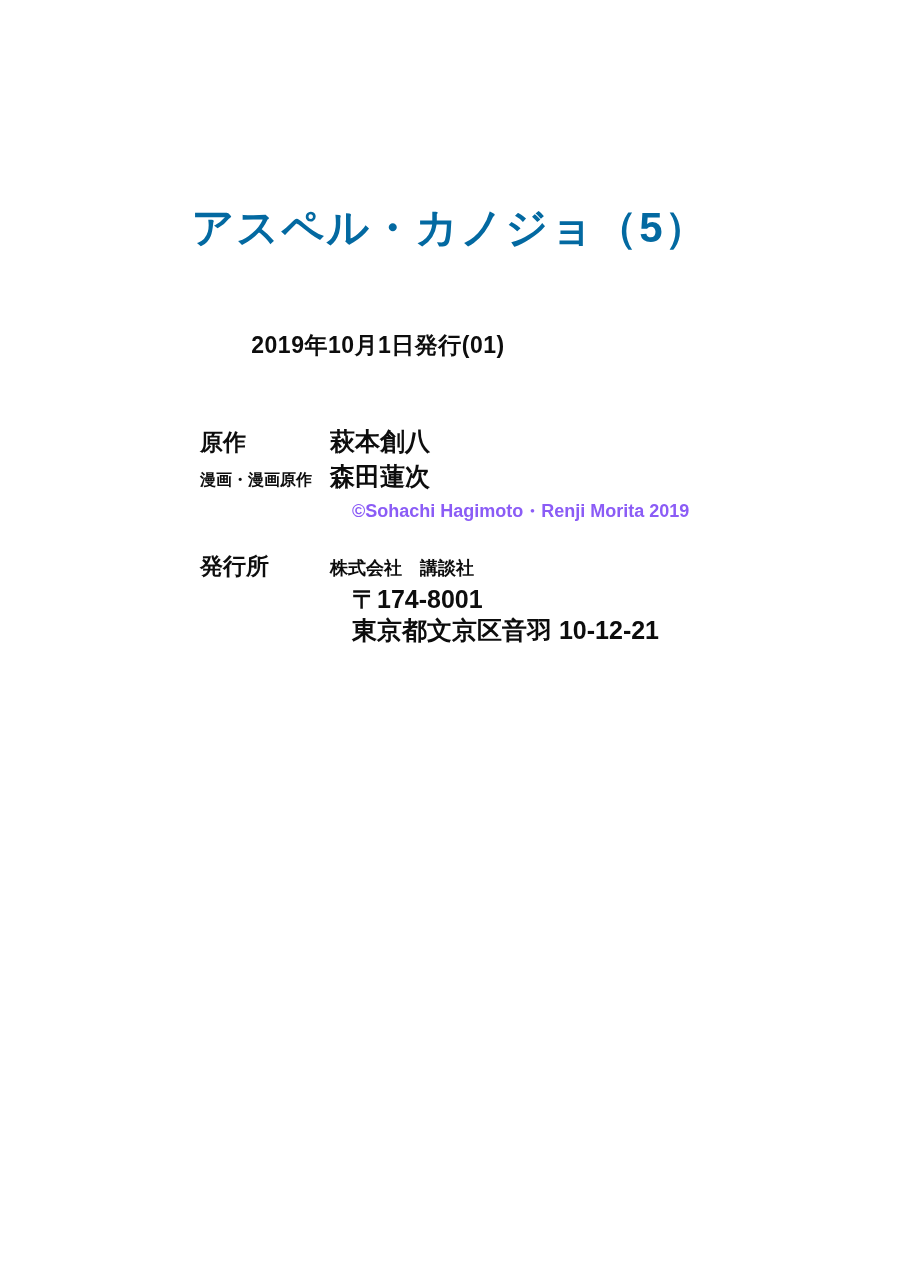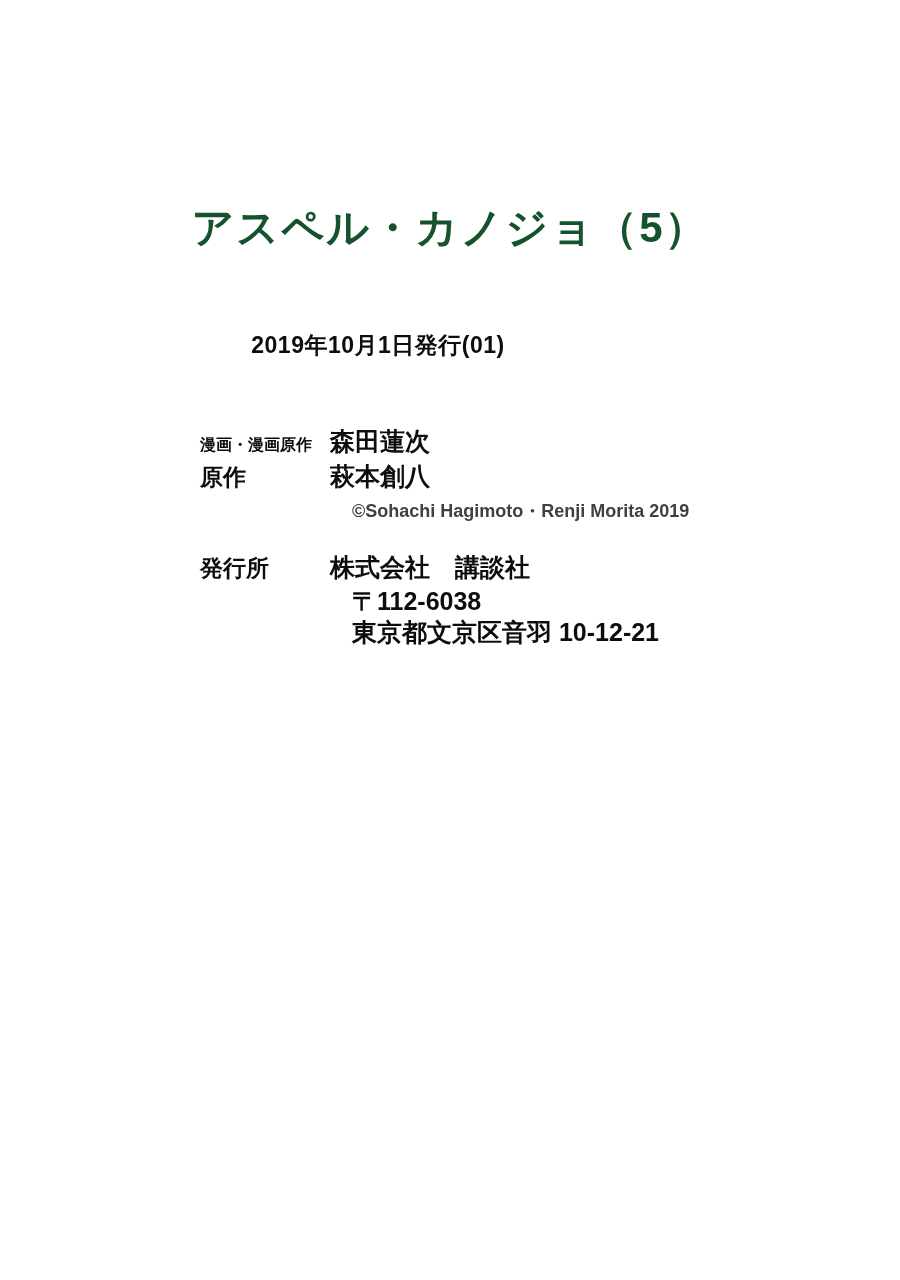--- a/index.html
+++ b/index.html
@@ -28,21 +28,21 @@
   
   .title {
     position: absolute;
     top: 200px;
     left: 0;
     width: 900px;
     text-align: center;
     font-size: 42px;
     font-weight: bold;
     letter-spacing: 2px;
-    color: #14532d;
+    color: #0369a1;
     white-space: nowrap;
   }
 
   
   .pubdate {
     position: absolute;
     top: 330px;
     left: 0;
     width: 756px;
     text-align: center;
@@ -84,21 +84,21 @@
     font-weight: bold;
     color: #0d0d0d;
     white-space: nowrap;
   }
 
   .copyright-line {
     margin-top: 6px;
     margin-left: 152px;
     font-size: 18px;
     font-weight: bold;
-    color: #404040;
+    color: #8b5cf6;
     white-space: nowrap;
   }
 
   .block-publisher {
     margin-top: 42px;
   }
   .block-imprint {
     margin-top: 28px;
   }
 
@@ -108,57 +108,57 @@
   }
   .imprint-line {
     font-size: 25px;
     font-weight: bold;
     color: #0d0d0d;
     white-space: nowrap;
     line-height: 1.25;
   }
 
   .imprint-first {
-    font-size: 25px;
+    font-size: 18px;
     font-weight: bold;
     color: #0d0d0d;
     white-space: nowrap;
     text-align: center;
   }
 </style>
 </head>
 <body>
 
 <div class="colophon">
 
   <div class="title">アスペル・カノジョ（5）</div>
 
   <div class="pubdate">2019年10月1日発行(01)</div>
 
   <div class="credits">
 
     <div class="credit-row">
-      <span class="credit-label small">漫画・漫画原作</span>
-      <span class="credit-value">森田蓮次</span>
+      <span class="credit-label">原作</span>
+      <span class="credit-value">萩本創八</span>
     </div>
 
     <div class="credit-row">
-      <span class="credit-label">原作</span>
-      <span class="credit-value">萩本創八</span>
+      <span class="credit-label small">漫画・漫画原作</span>
+      <span class="credit-value">森田蓮次</span>
     </div>
 
     <div class="copyright-line">©Sohachi Hagimoto・Renji Morita 2019</div>
 
 
     <div class="block-imprint">
       <div class="credit-row">
         <span class="credit-label">発行所</span>
         <span class="imprint-first">株式会社　講談社</span>
       </div>
       <div class="imprint-lines">
-        <div class="imprint-line">〒112-6038</div>
+        <div class="imprint-line">〒174-8001</div>
         <div class="imprint-line">東京都文京区音羽 10-12-21</div>
       </div>
     </div>
 
   </div>
 
 </div>
 
 </body></html>

